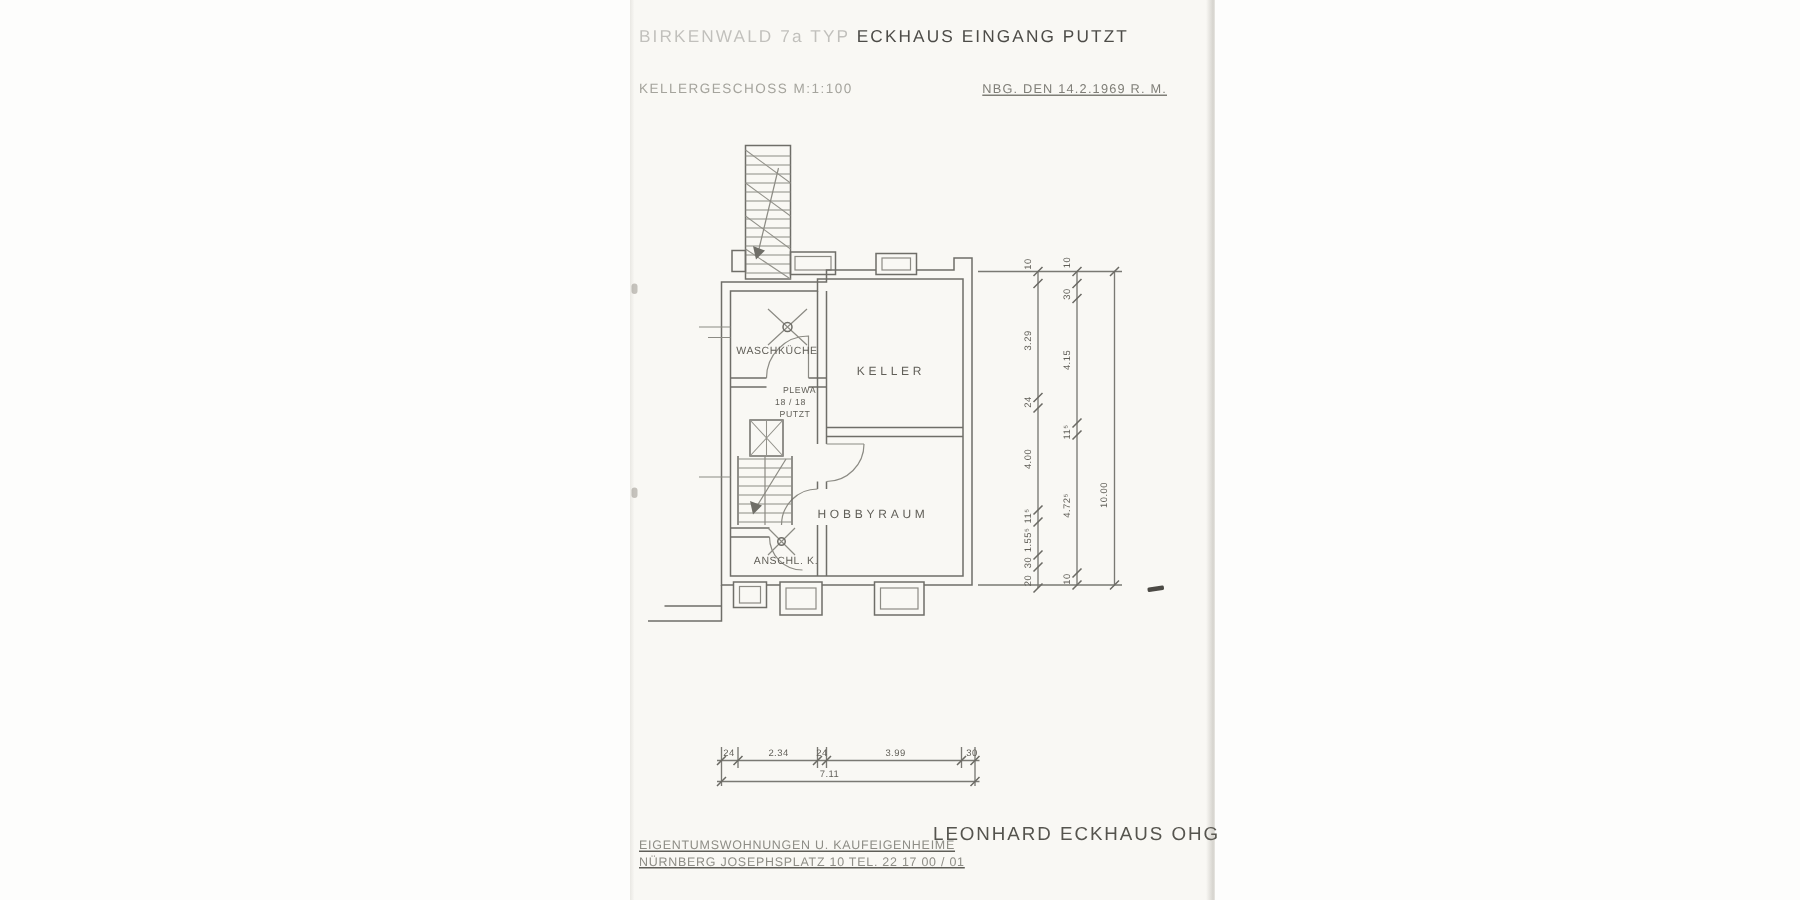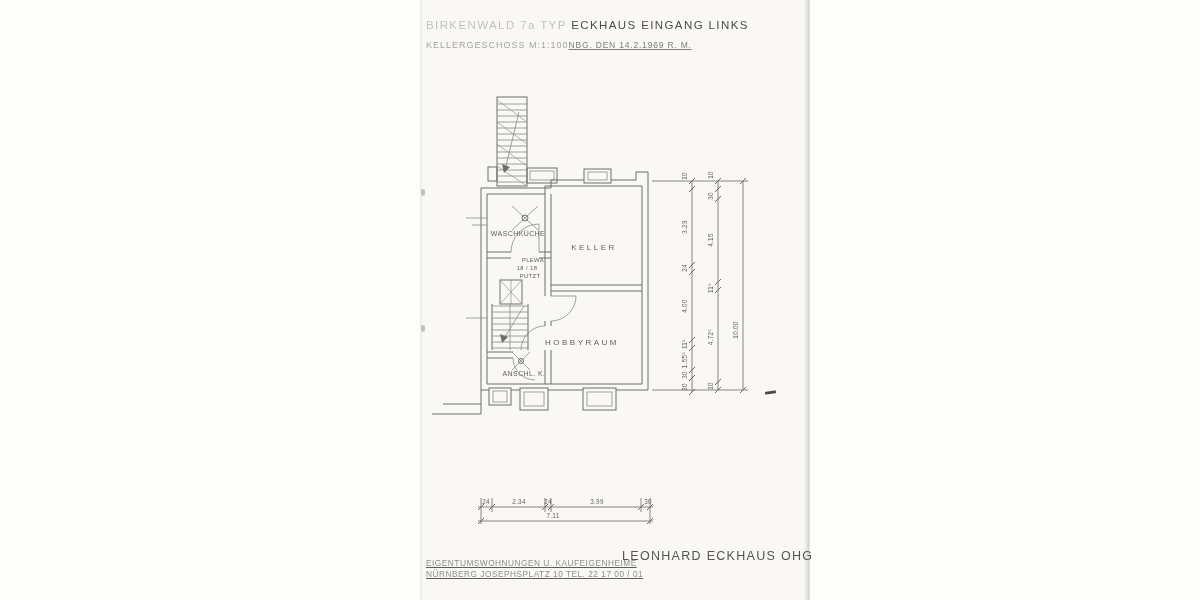--- a/index.html
+++ b/index.html
@@ -19,21 +19,21 @@
   }
   .scan-edge-left{
     position:absolute;left:0;top:0;width:3px;height:600px;
     background:linear-gradient(to right, rgba(120,115,105,.12), rgba(0,0,0,0));
   }
   .punch-mark{position:absolute;width:4px;height:7px;background:#9a968e;border-radius:2px;opacity:.55;}
   .stray-mark{position:absolute;left:345px;top:391px;width:11px;height:3px;background:#4c4a45;transform:rotate(-8deg);border-radius:1px;}
   .titleblock{position:absolute;left:6px;top:19px;width:360px;}
   .title-line1{font-size:11.5px;letter-spacing:1.4px;white-space:nowrap;color:#4d4c48;}
   .title-faded{opacity:.32;margin-top:32px;}
-  .title-line2{margin-top:9px;display:flex;justify-content:flex-start;width:352px;}
+  .title-line2{margin-top:23px;display:flex;justify-content:space-between;width:352px;}
   .floor-label{font-size:9px;letter-spacing:1px;color:#a5a49d;}
   .date-label{font-size:8.5px;letter-spacing:.8px;color:#7f7e77;text-decoration:underline;}
   .footerblock{position:absolute;left:6px;top:558px;width:205px;line-height:1.35;text-decoration:underline;}
   .footer-line{font-size:8.3px;letter-spacing:.5px;color:#8e8d86;white-space:nowrap;}
   .company{position:absolute;left:202px;top:549px;font-size:12.5px;letter-spacing:1.3px;color:#55544e;white-space:nowrap;}
   svg{position:absolute;left:0;top:0;}
   svg .w{stroke:#6f6e68;stroke-width:1;fill:none;}
   svg .wl{stroke:#8c8b84;stroke-width:.8;fill:none;}
   svg .hatch{stroke:#93928b;stroke-width:.7;fill:none;}
   svg .win{fill:#f9f8f4;stroke:#6f6e68;stroke-width:1;}
@@ -46,21 +46,21 @@
   svg .dim{font-size:6.3px;letter-spacing:.3px;text-anchor:middle;}
 </style>
 </head>
 <body>
 
 <div class="scan-page">
 
   <div class="titleblock">
     <div class="title-line1">
       <span class="title-faded">BIRKENWALD  7a  TYP</span>
-      <span>ECKHAUS EINGANG LINKS</span>
+      <span>ECKHAUS EINGANG PUTZT</span>
     </div>
     <div class="title-line2">
       <span class="floor-label">KELLERGESCHOSS  M:1:100</span>
       <span class="date-label">NBG. DEN 14.2.1969  R. M.</span>
     </div>
   </div>
 
   <svg width="390" height="460" viewBox="420 80 390 460" style="left:0;top:80px;">
 
     <g>

